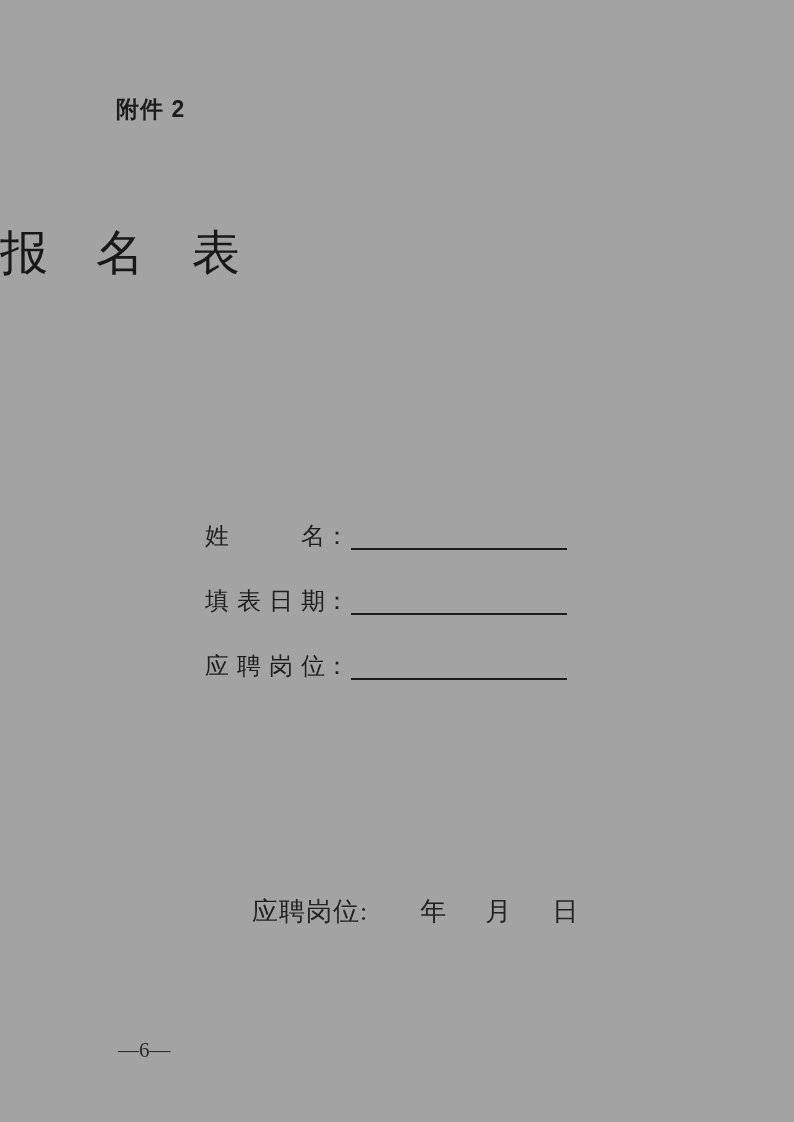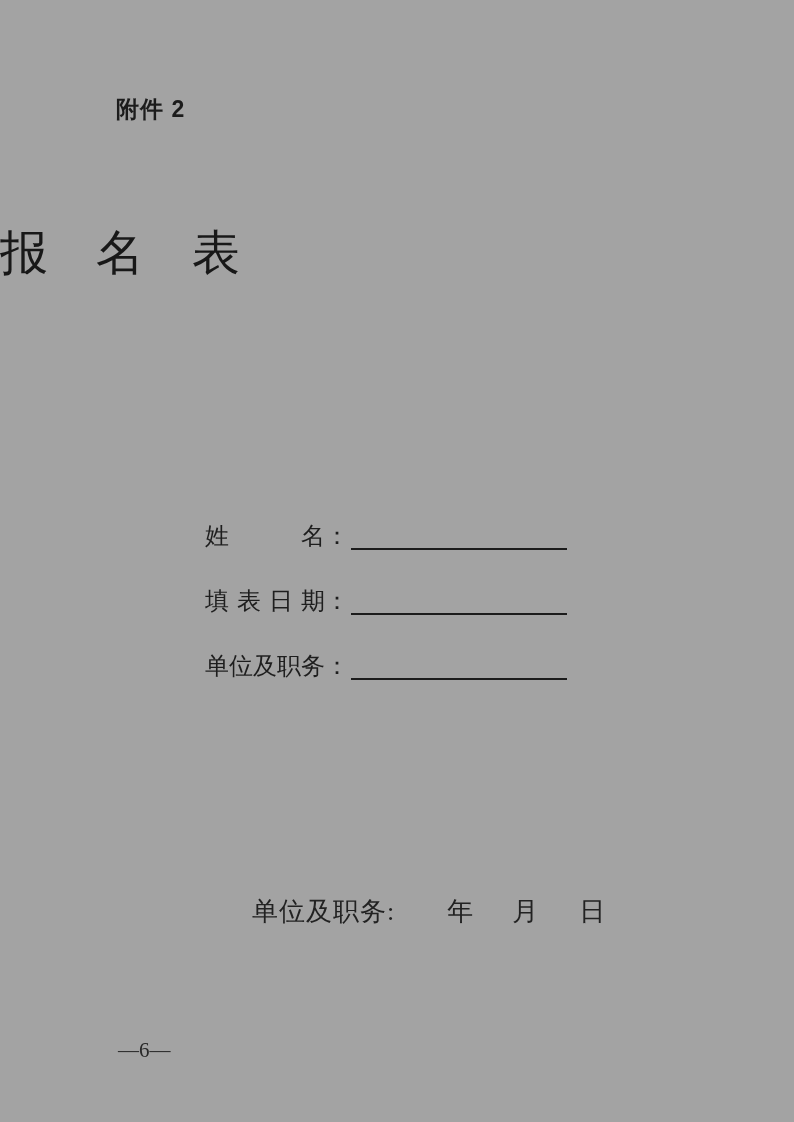--- a/index.html
+++ b/index.html
@@ -108,24 +108,24 @@
 
     <div class="field-row">
       <span class="field-label">姓名</span><span class="field-colon">：</span><span class="field-underline"></span>
     </div>
 
     <div class="field-row">
       <span class="field-label">填表日期</span><span class="field-colon">：</span><span class="field-underline"></span>
     </div>
 
     <div class="field-row">
-      <span class="field-label">单位及职务</span><span class="field-colon">：</span><span class="field-underline"></span>
+      <span class="field-label">应聘岗位</span><span class="field-colon">：</span><span class="field-underline"></span>
     </div>
 
   </div>
 
   <div class="date-line">
-    <span>单位及职务:</span><span class="date-year">年</span><span class="date-month">月</span><span class="date-day">日</span>
+    <span>应聘岗位:</span><span class="date-year">年</span><span class="date-month">月</span><span class="date-day">日</span>
   </div>
 
   <div class="page-number">—6—</div>
 
 </div>
 
 </body></html>

